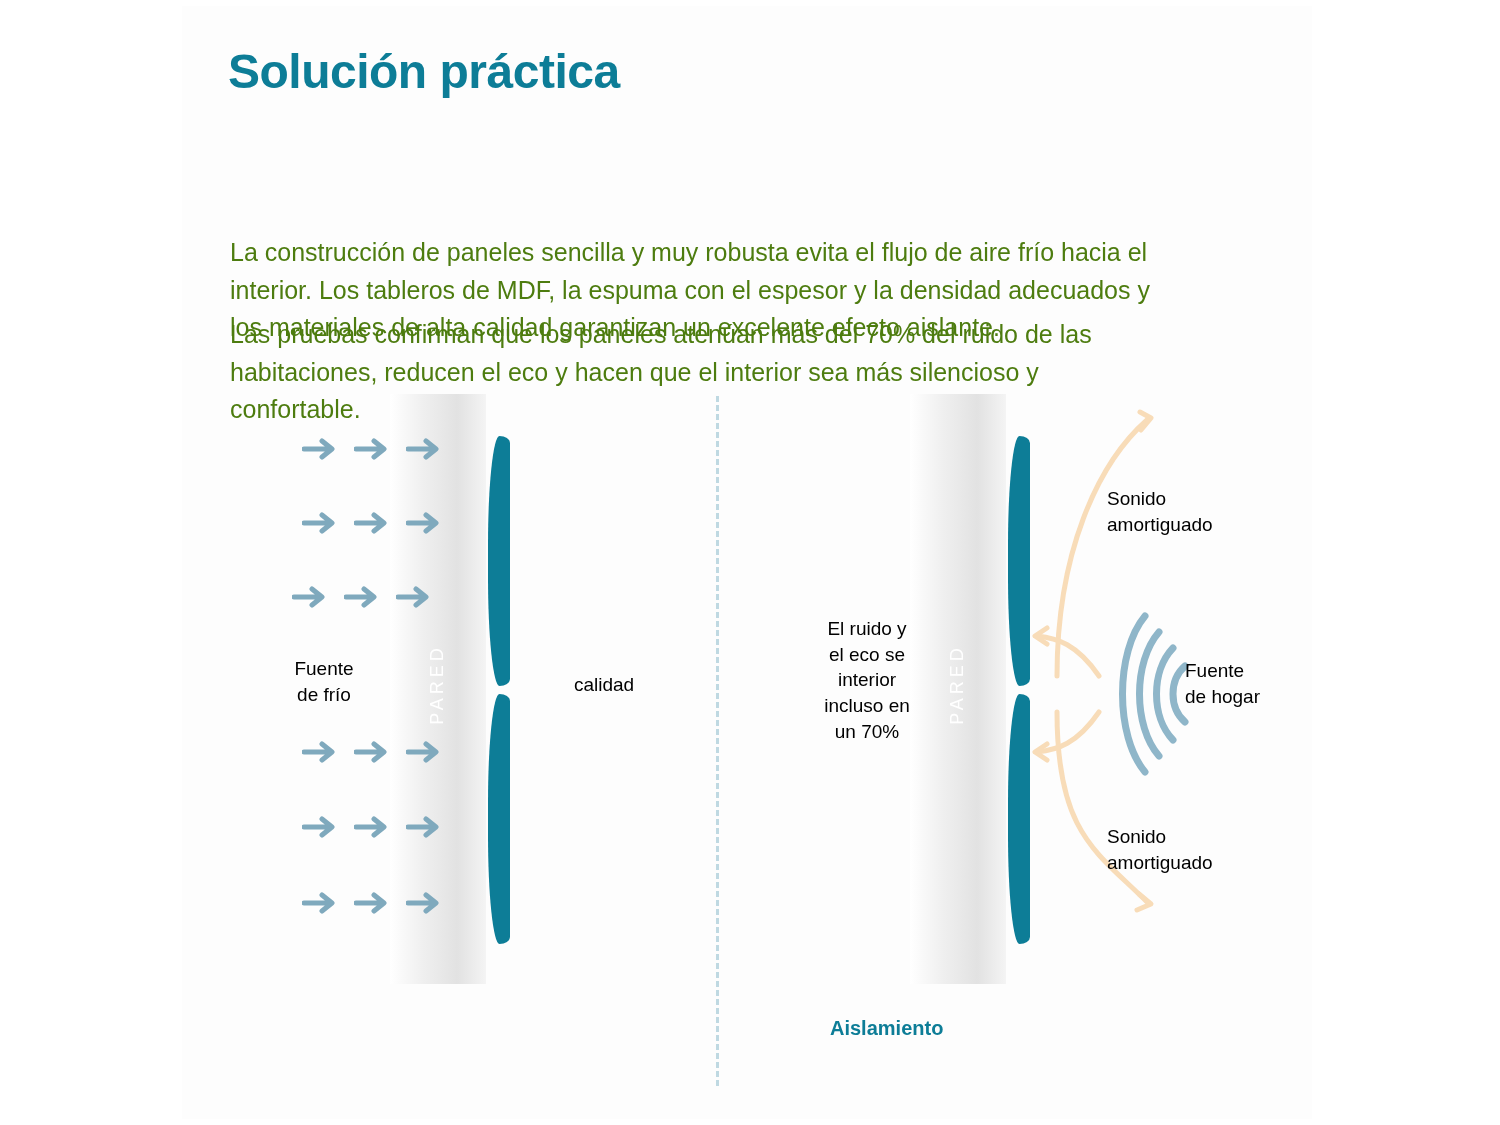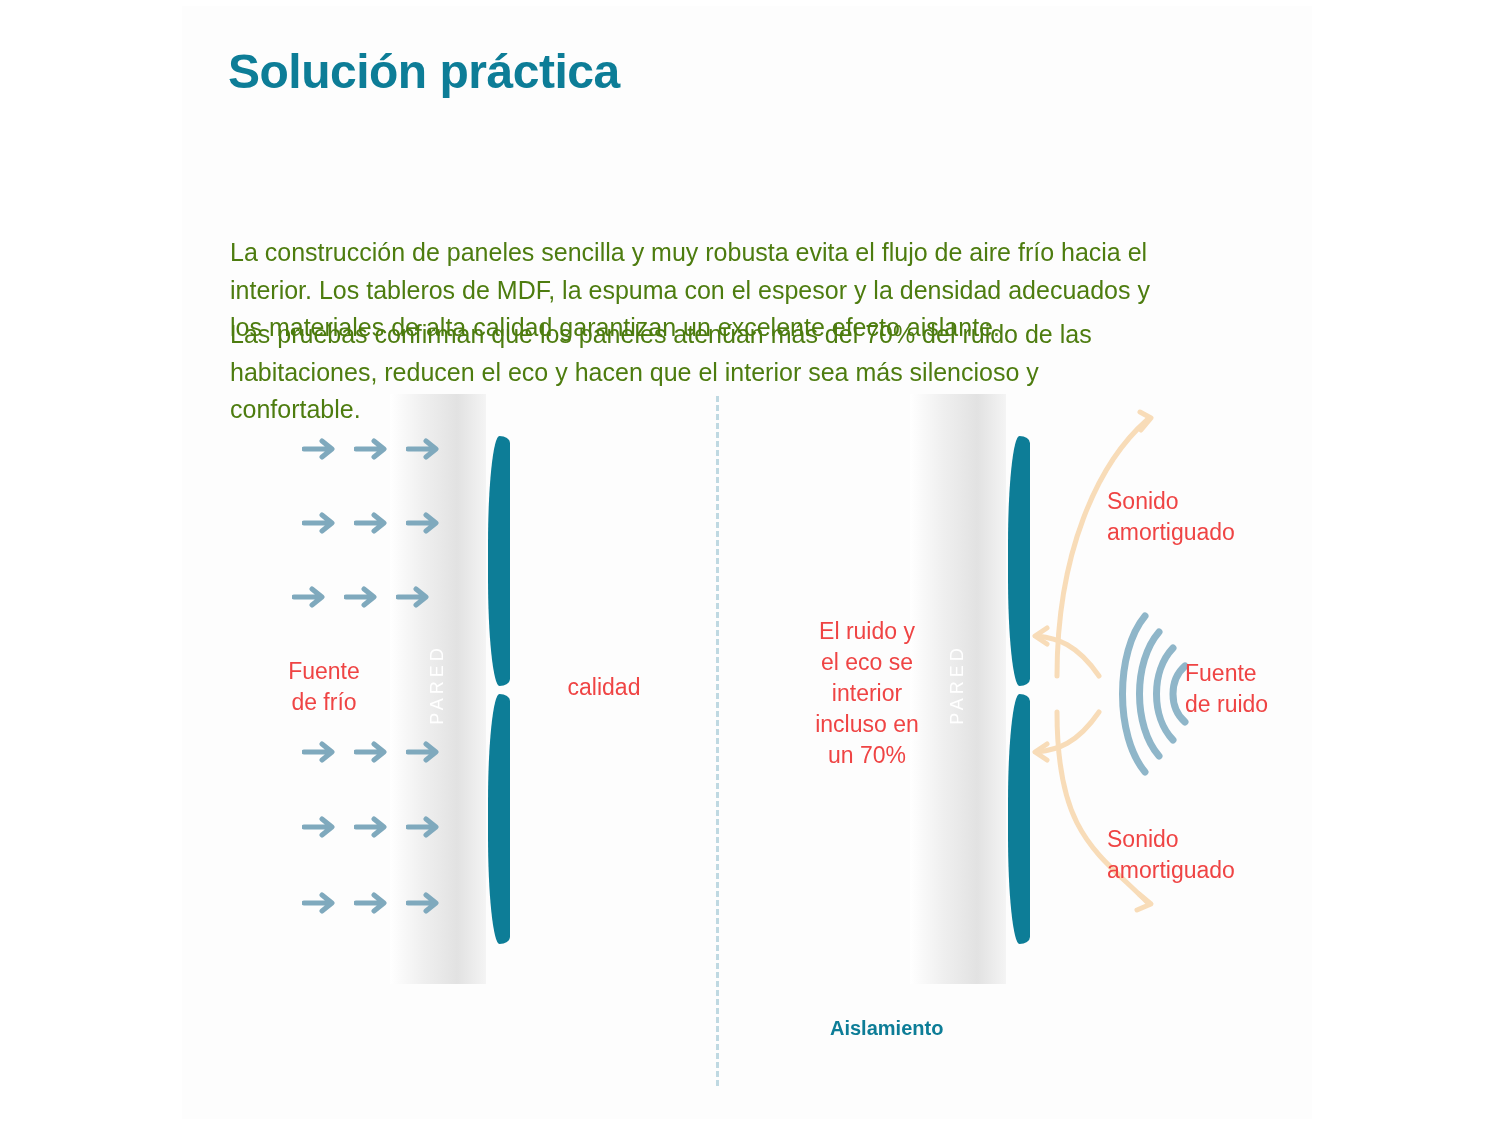--- a/index.html
+++ b/index.html
@@ -114,22 +114,22 @@
   .arrow {
     position: absolute;
     top: 0;
     width: 40px;
     height: 26px;
   }
   .arrow svg { display: block; }
 
   .label-static {
     position: absolute;
-    color: #ef4444;
-    font-size: 23px;
+    color: #000000;
+    font-size: 19px;
     line-height: 1.35;
     text-align: center;
   }
 
   .caption {
     position: absolute;
     color: #0d7d97;
     font-size: 20px;
     font-weight: bold;
     line-height: 1.22;
@@ -323,21 +323,21 @@
         <span>amortiguado</span>
       </div>
 
       <div class="label-static" style="left:380px; top:430px; width:200px; text-align:left;">
         <span>Sonido</span><br>
         <span>amortiguado</span>
       </div>
 
       <div class="label-static" style="left:458px; top:264px; width:160px; text-align:left;">
         <span>Fuente</span><br>
-        <span>de ruido</span>
+        <span>de hogar</span>
       </div>
 
       <div class="caption" style="left:103px; top:622px;">
         <span>Aislamiento</span><br>
       </div>
     </div>
 
   </div>
 </div>
 

